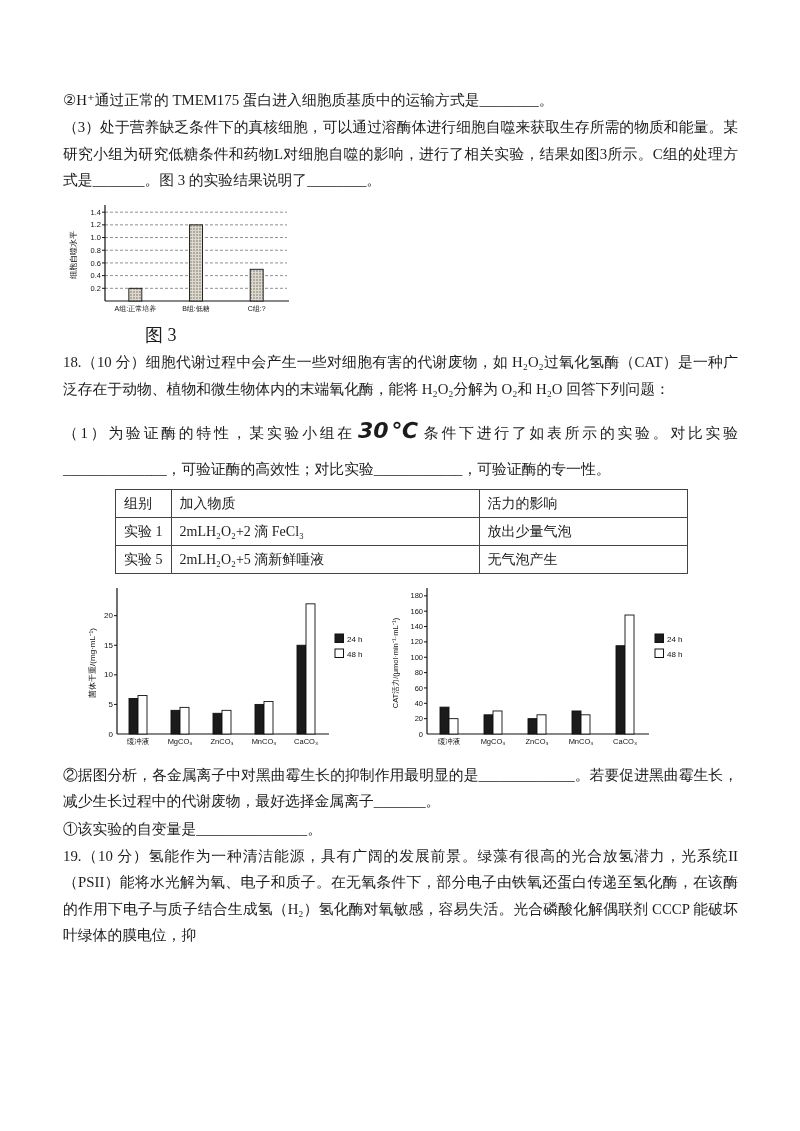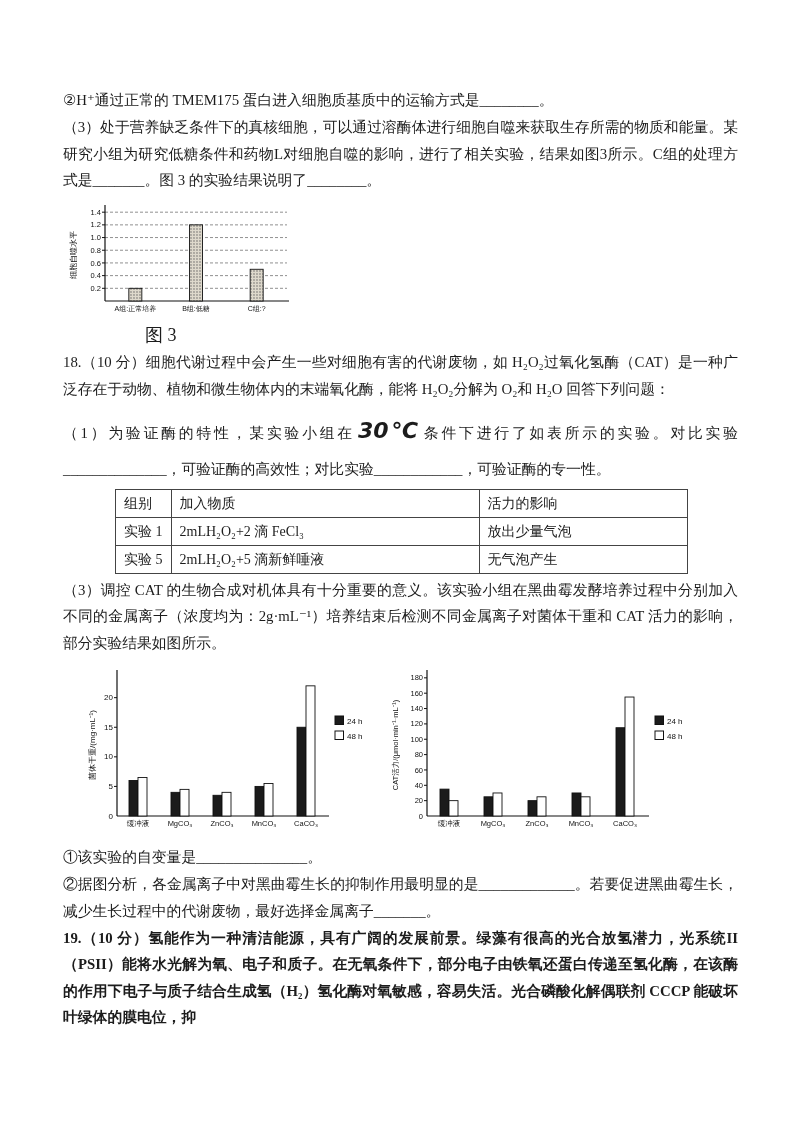--- a/index.html
+++ b/index.html
@@ -38,21 +38,21 @@
     font-weight: normal;
     text-align: left;
     line-height: 1.5;
     white-space: nowrap;
   }
   table.exp-table th.c1, table.exp-table td.c1 { width: 54px; }
   table.exp-table th.c2, table.exp-table td.c2 { width: 308px; }
   table.exp-table th.c3, table.exp-table td.c3 { width: 208px; }
   .charts-row { display: flex; gap: 14px; margin: 8px 0 4px 24px; align-items: flex-end; }
   .chart-box { flex: 0 0 auto; }
-  .q19 { margin-top: 7px; font-weight: bold; }
+  .q19 { margin-top: 7px; }
   .q18-intro { margin-top: 9px; }
 </style>
 </head>
 <body>
 
 <div class="page">
 
   <p class="para">②H⁺通过正常的 TMEM175 蛋白进入细胞质基质中的运输方式是________。</p>
   <p class="para">（3）处于营养缺乏条件下的真核细胞，可以通过溶酶体进行细胞自噬来获取生存所需的物质和能量。某研究小组为研究低糖条件和药物L对细胞自噬的影响，进行了相关实验，结果如图3所示。C组的处理方式是_______。图 3 的实验结果说明了________。</p>
 
@@ -119,21 +119,20 @@
         <td class="c3">放出少量气泡</td>
       </tr>
       <tr>
         <td class="c1">实验 5</td>
         <td class="c2">2mLH₂O₂+5 滴新鲜唾液</td>
         <td class="c3">无气泡产生</td>
       </tr>
     </tbody>
   </table>
 
-  <p class="para">（3）调控 CAT 的生物合成对机体具有十分重要的意义。该实验小组在黑曲霉发酵培养过程中分别加入不同的金属离子（浓度均为：2g·mL⁻¹）培养结束后检测不同金属离子对菌体干重和 CAT 活力的影响，部分实验结果如图所示。</p>
 
   <div class="charts-row">
     <div class="chart-box"><svg width="288" height="172" viewBox="0 0 288 172">
           <defs>
             <pattern id="pat1" width="3" height="3" patternUnits="userSpaceOnUse">
               <rect width="3" height="3" fill="#ded9cc"></rect>
               <circle cx="1" cy="1" r="0.65" fill="#555"></circle>
             </pattern>
           </defs>
           <text x="26" y="154.6" font-size="8" text-anchor="end" fill="#111" font-family="&quot;Liberation Sans&quot;, sans-serif">0</text>
@@ -212,18 +211,18 @@
           <rect x="236" y="33.02702702702703" width="9" height="118.97297297297297" fill="#ffffff" stroke="#111" stroke-width="0.9"></rect>
           <text x="236" y="161.5" font-size="7.5" text-anchor="middle" fill="#111" font-family="&quot;Liberation Sans&quot;, sans-serif">CaCO₃</text>
           <text x="0" y="0" font-size="7.5" text-anchor="middle" fill="#111" font-family="&quot;Liberation Sans&quot;, sans-serif" transform="translate(9 81) rotate(-90)">CAT活力/(μmol·min⁻¹·mL⁻¹)</text>
           <rect x="266" y="52" width="8.5" height="8.5" fill="#1b1b1b" stroke="#111"></rect>
           <text x="278" y="59.5" font-size="8" text-anchor="start" fill="#111" font-family="&quot;Liberation Sans&quot;, sans-serif">24 h</text>
           <rect x="266" y="67" width="8.5" height="8.5" fill="#ffffff" stroke="#111"></rect>
           <text x="278" y="74.5" font-size="8" text-anchor="start" fill="#111" font-family="&quot;Liberation Sans&quot;, sans-serif">48 h</text>
         </svg></div>
   </div>
 
+  <p class="para">②据图分析，各金属离子中对黑曲霉生长的抑制作用最明显的是_____________。若要促进黑曲霉生长，减少生长过程中的代谢废物，最好选择金属离子_______。</p>
   <p class="para">①该实验的自变量是_______________。</p>
-  <p class="para">②据图分析，各金属离子中对黑曲霉生长的抑制作用最明显的是_____________。若要促进黑曲霉生长，减少生长过程中的代谢废物，最好选择金属离子_______。</p>
 
   <p class="para q19">19.（10 分）氢能作为一种清洁能源，具有广阔的发展前景。绿藻有很高的光合放氢潜力，光系统II（PSII）能将水光解为氧、电子和质子。在无氧条件下，部分电子由铁氧还蛋白传递至氢化酶，在该酶的作用下电子与质子结合生成氢（H₂）氢化酶对氧敏感，容易失活。光合磷酸化解偶联剂 CCCP 能破坏叶绿体的膜电位，抑</p>
 
 </div>
 
 </body></html>

